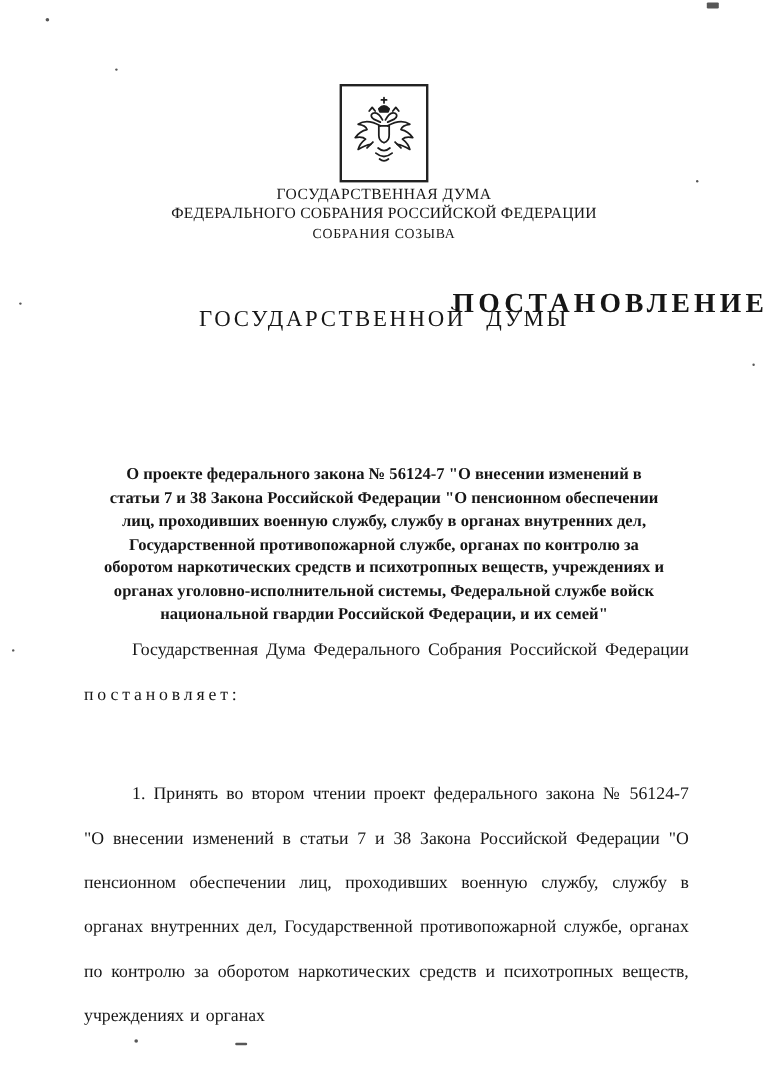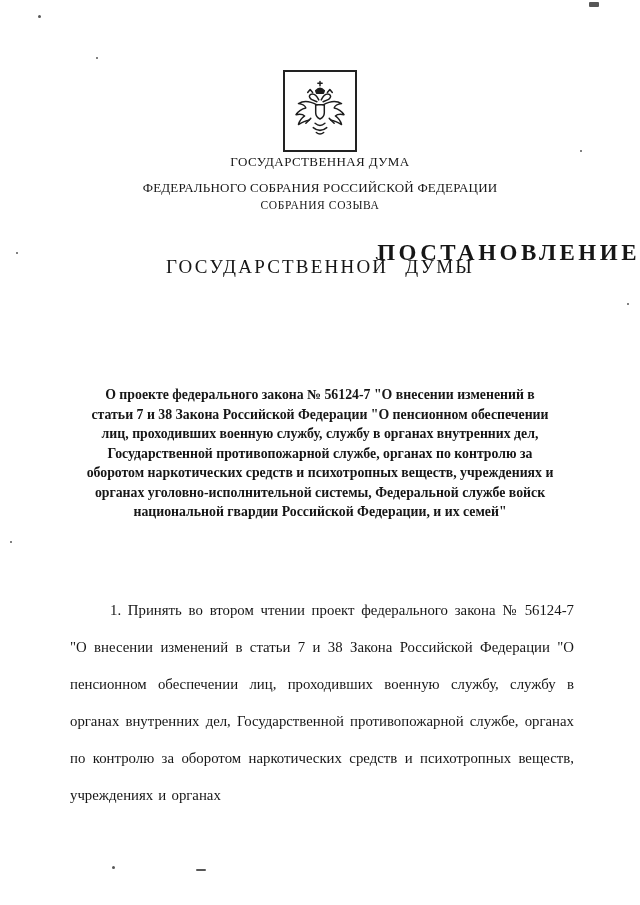--- a/index.html
+++ b/index.html
@@ -20,21 +20,21 @@
     border:2px solid #222;
     display:flex; align-items:center; justify-content:center;
     background:#fff;
   }
   .org-block {
     position:absolute; top:154px; left:0; right:0;
     text-align:center;
     line-height:15px;
   }
   .org-line1 { font-size:13px; letter-spacing:0.4px; }
-  .org-line2 { font-size:13px; letter-spacing:0.2px; margin-top:11px; }
+  .org-line2 { font-size:13px; letter-spacing:0.2px; margin-top:1px; }
   .org-line3 { font-size:11.5px; letter-spacing:0.6px; margin-top:3px; }
   .doc-title {
     position:absolute; top:224px; left:0; right:0;
     text-align:right;
     font-size:23px; font-weight:bold; letter-spacing:3.5px;margin-top:16px;
   }
   .doc-subtitle {
     position:absolute; top:256px; left:0; right:0;
     text-align:center;
     font-size:19px; font-weight:normal;
@@ -47,21 +47,21 @@
     font-size:13.8px; line-height:19.5px;margin-top:48px;
   }
   .body-text {
     position:absolute; left:70px; right:66px;
     font-size:14.8px; line-height:37px;
     text-align:justify;
     text-indent:40px;
     word-spacing:1.5px;
   }
   .p1 { top:524px; }
-  .p2 { top:592px; }
+  .p2 { top:644px; }
   .spaced { letter-spacing:3.2px; }
   .speck {
     position:absolute; background:#3a3a3a; border-radius:50%;
     display:block; opacity:0.85;
   }
   .speck.bar { border-radius:1px; }
 </style>
 </head>
 <body>
 
@@ -99,16 +99,17 @@
     <div class="org-line1">ГОСУДАРСТВЕННАЯ ДУМА</div>
     <div class="org-line2">ФЕДЕРАЛЬНОГО СОБРАНИЯ РОССИЙСКОЙ ФЕДЕРАЦИИ</div>
     <div class="org-line3">СОБРАНИЯ СОЗЫВА</div>
   </div>
 
   <div class="doc-title">ПОСТАНОВЛЕНИЕ</div>
   <div class="doc-subtitle">ГОСУДАРСТВЕННОЙ ДУМЫ</div>
 
   <p class="subject">О проекте федерального закона № 56124-7 "О внесении изменений в статьи 7 и 38 Закона Российской Федерации "О пенсионном обеспечении лиц, проходивших военную службу, службу в органах внутренних дел, Государственной противопожарной службе, органах по контролю за оборотом наркотических средств и психотропных веществ, учреждениях и органах уголовно-исполнительной системы, Федеральной службе войск национальной гвардии Российской Федерации, и их семей"</p>
 
+  <p class="body-text p1"><span>Государственная Дума Федерального Собрания Российской Федерации </span><span class="spaced">постановляет:</span></p>
 
   <p class="body-text p2">1. Принять во втором чтении проект федерального закона № 56124-7 "О внесении изменений в статьи 7 и 38 Закона Российской Федерации "О пенсионном обеспечении лиц, проходивших военную службу, службу в органах внутренних дел, Государственной противопожарной службе, органах по контролю за оборотом наркотических средств и психотропных веществ, учреждениях и органах</p>
 
 </div>
 
 </body></html>

